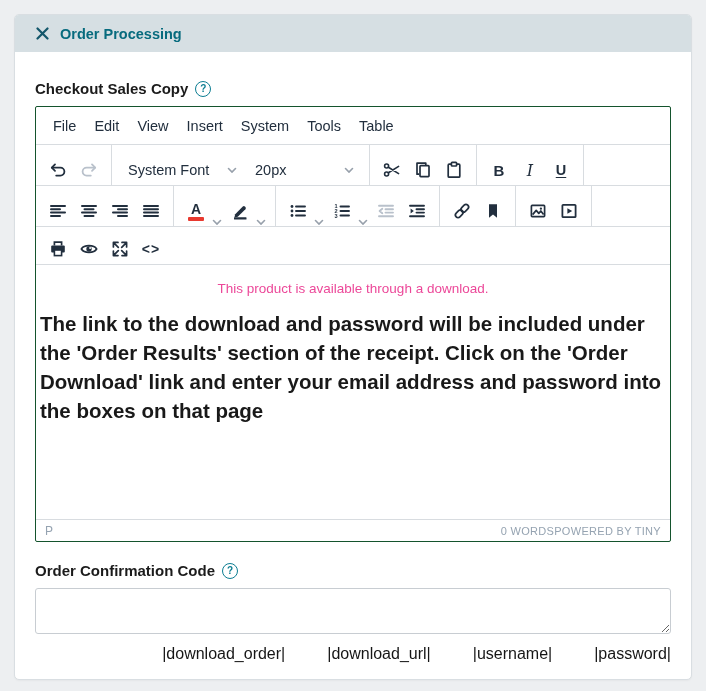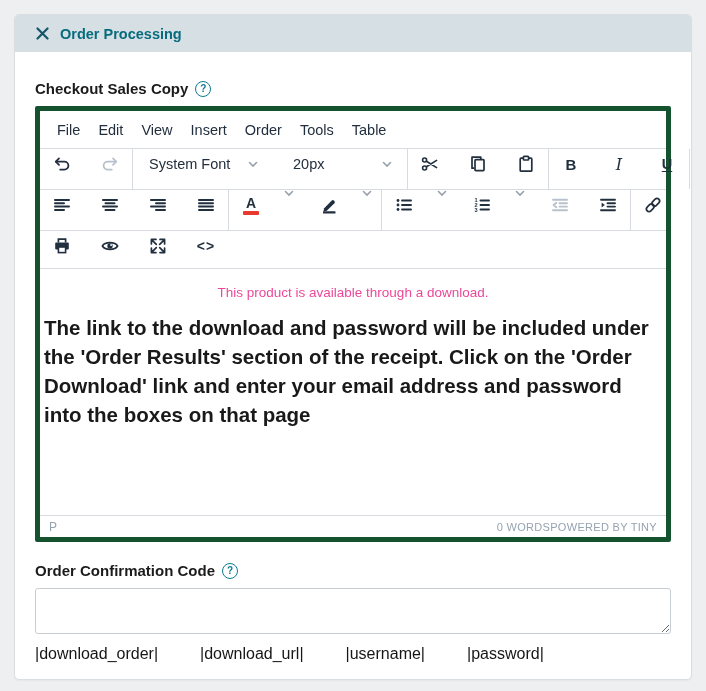--- a/index.html
+++ b/index.html
@@ -33,40 +33,40 @@
   .field-label { font-size:15px; font-weight:bold; color:#1b1b1b; }
   .help-icon {
     width:16px; height:16px; border-radius:50%;
     border:1.6px solid #0c7d92; color:#0c7d92;
     font-size:10px; font-weight:bold;
     display:flex; align-items:center; justify-content:center;
   }
 
   
   .editor {
-    border:5px solid #14532d;
+    border:1px solid #14532d;
     border-radius:2px;
     height:436px;
     display:flex; flex-direction:column;
     background:#fff;
   }
   .menubar {
     display:flex; align-items:center;
     height:38px; padding:0 8px;
     border-bottom:1px solid #d8dce0;
   }
   .menu-item {
     font-size:14.5px; color:#222f3e;
     padding:5px 9px; border-radius:3px; cursor:pointer;
   }
   .tb-row { display:flex; align-items:stretch; border-bottom:1px solid #d8dce0; }
   .row1, .row2 { height:41px; }
   .row3 { height:38px; }
   .tb-group {
-    display:flex; align-items:flex-start; gap:18px;
+    display:flex; align-items:flex-end; gap:1px;
     padding:0 7px;
     border-right:1px solid #d8dce0;
   }
   .tb-group.no-border { border-right:none; }
   .tb-fill { flex:1; }
   .btn {
     width:30px; height:30px;
     display:flex; align-items:center; justify-content:center;
     border-radius:3px; cursor:pointer;
     color:#222f3e;
@@ -109,21 +109,21 @@
 
   
   .conf-row { margin-top:20px; }
   .conf-textarea {
     width:100%; height:46px;
     border:1px solid #c8cdd2; border-radius:3px;
     resize:vertical;
     font-family:"Liberation Sans", sans-serif; font-size:14px;
     padding:6px 8px; color:#1d1d1d; outline:none;
   }
-  .tokens { margin-top:7px; font-size:16px; color:#161616; }
+  .tokens { margin-top:7px; font-size:16px; color:#161616;text-align:right; }
   .tokens span { margin-right:42px; }
   .tokens span:last-child { margin-right:0; }
 </style>
 </head>
 <body>
 
 <div class="card">
   <div class="card-header">
     <span class="close-btn">
       <svg width="13" height="13" viewBox="0 0 13 13">
@@ -140,21 +140,21 @@
       <span class="help-icon">?</span>
     </div>
 
     <div class="editor">
 
       <div class="menubar">
         <span class="menu-item">File</span>
         <span class="menu-item">Edit</span>
         <span class="menu-item">View</span>
         <span class="menu-item">Insert</span>
-        <span class="menu-item">Order</span>
+        <span class="menu-item">System</span>
         <span class="menu-item">Tools</span>
         <span class="menu-item">Table</span>
       </div>
 
       <div class="tb-row row1">
         <div class="tb-group">
           <span class="btn">
             <svg width="20" height="20" viewBox="0 0 20 20" fill="none" stroke="currentColor" stroke-width="1.8" stroke-linecap="round" stroke-linejoin="round">
                 <path d="M3.8 7.6 h8.6 a4 4 0 0 1 0 8 h-4.2"></path>
                 <path d="M7 4.4 L3.8 7.6 l3.2 3.2"></path>

